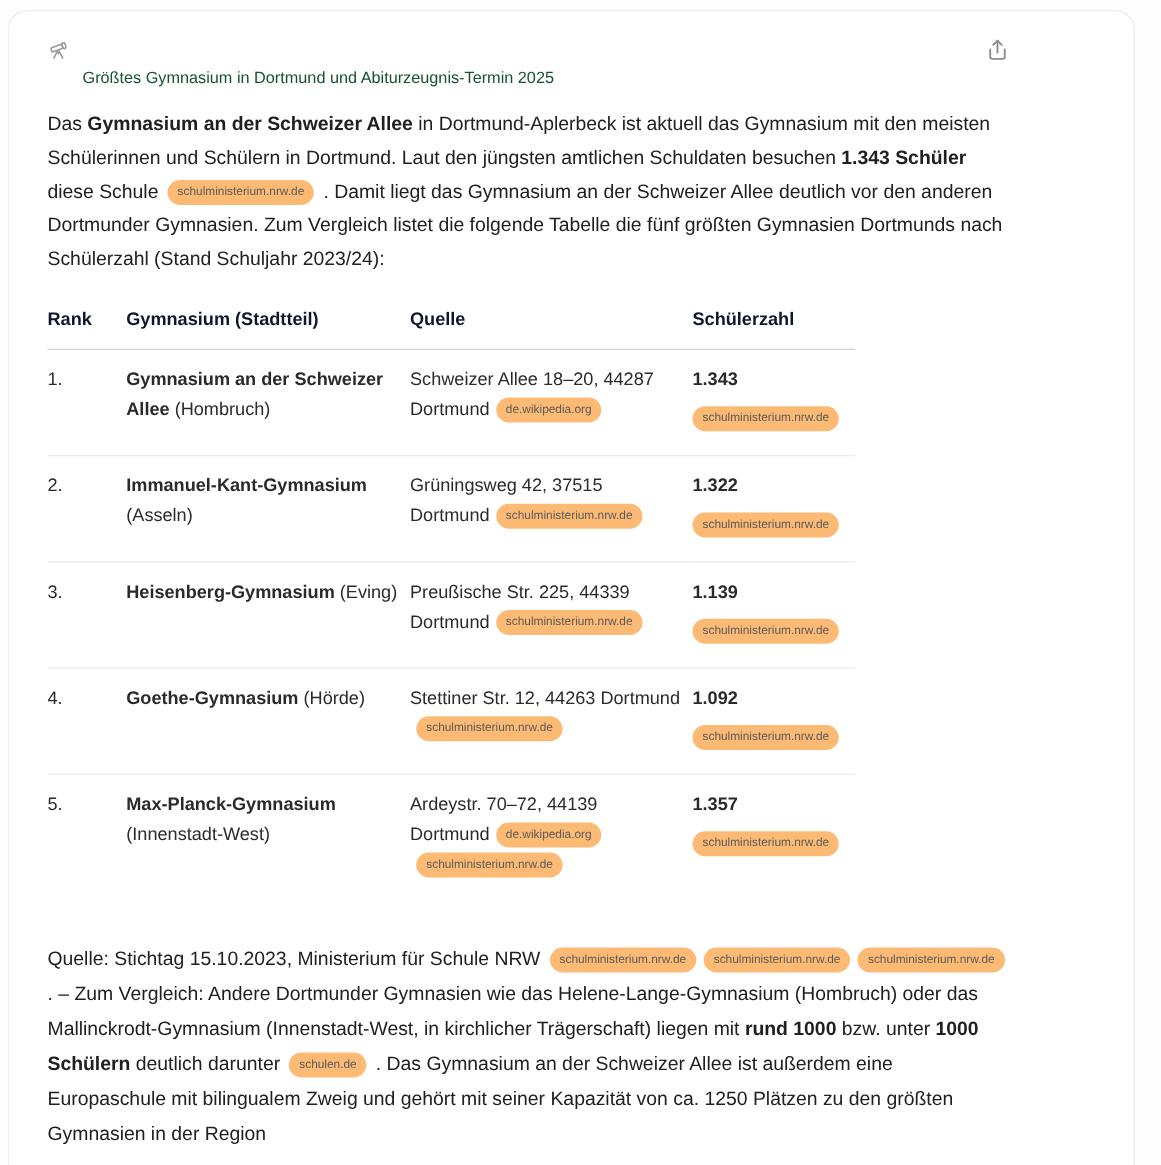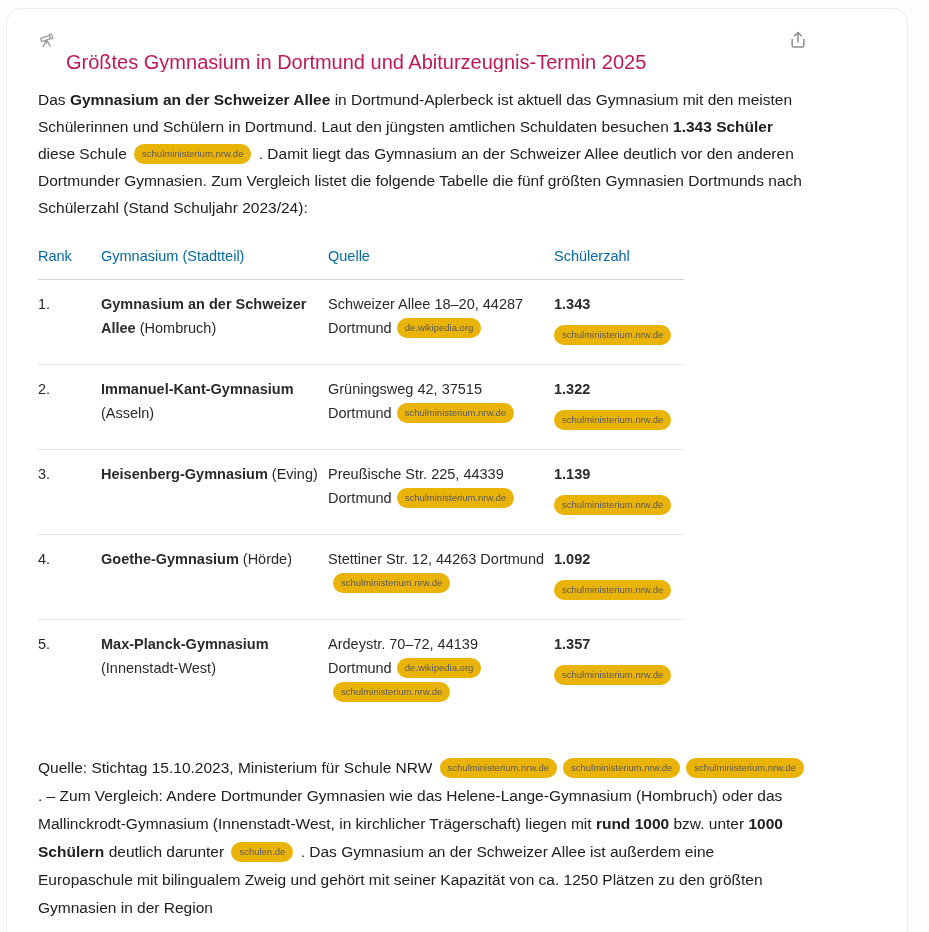--- a/index.html
+++ b/index.html
@@ -15,50 +15,50 @@
     margin: 8px 0 0 6px;
     background: #ffffff;
     border: 1px solid #ececec; border-bottom: none;
     border-radius: 16px 16px 0 0;
     padding: 18px 0 30px 31px;
   }
   
   .thread-header { display: flex; align-items: center; width: 772px; height: 26px; }
   .thread-icon { color: #9a9a9a; display: inline-flex; margin-right: 10px; flex: none; }
   .thread-title {
-    color: #be185d; font-size: 20px; line-height: 20px; flex: 1;
+    color: #14532d; font-size: 13px; line-height: 20px; flex: 1;
     white-space: nowrap; overflow: hidden; text-overflow: ellipsis; margin-top: 43px;
   }
   .share-btn {
     background: none; border: none; padding: 2px; margin: 0;
     color: #8c8c8c; cursor: pointer; display: inline-flex; flex: none;
   }
   
   .page-title {
     margin: 20px 0 0; width: 772px;
     font-size: 30px; font-weight: 700; letter-spacing: -0.4px;
     color: #141414; line-height: 36px;
   }
   .rich-para {
     width: 774px; font-size: 15.5px; line-height: 27px; color: #202020;
   }
   .intro  { margin-top: 33px; }
   .source { margin-top: 33px; line-height: 28px; }
   .b { font-weight: 700; }
   .i { }
   .pill {
-    display: inline-block; background: #eab308; color: #5a5a5a;
+    display: inline-block; background: #fdba74; color: #5a5a5a;
     font-size: 9.5px; line-height: 12px; padding: 4px 8px;
     border-radius: 10px; margin: 0 3px; white-space: nowrap;
     vertical-align: 2px; cursor: pointer;
   }
   
   table.gym-table { border-collapse: collapse; margin-top: 26px; table-layout: fixed; }
   .gym-table th {
-    text-align: left; font-size: 14.5px; font-weight: 400; color: #0369a1;
+    text-align: left; font-size: 14.5px; font-weight: 700; color: #0f172a;
     padding: 0 10px 14px 0; border-bottom: 1px solid #d2d2d2; line-height: 18px;
   }
   .gym-table td {
     vertical-align: top; font-size: 14.5px; color: #2a2a2a; line-height: 24px;
     padding: 12px 10px 17px 0; border-bottom: 1px solid #eaeaea;
   }
   .gym-table tbody tr:last-child td { border-bottom: none; }
   .gym-table .pill { margin: 0 0 0 5px; vertical-align: 2px; }
   .students-num { font-weight: 700; }
   .students-pill-line { margin-top: 7px; }

